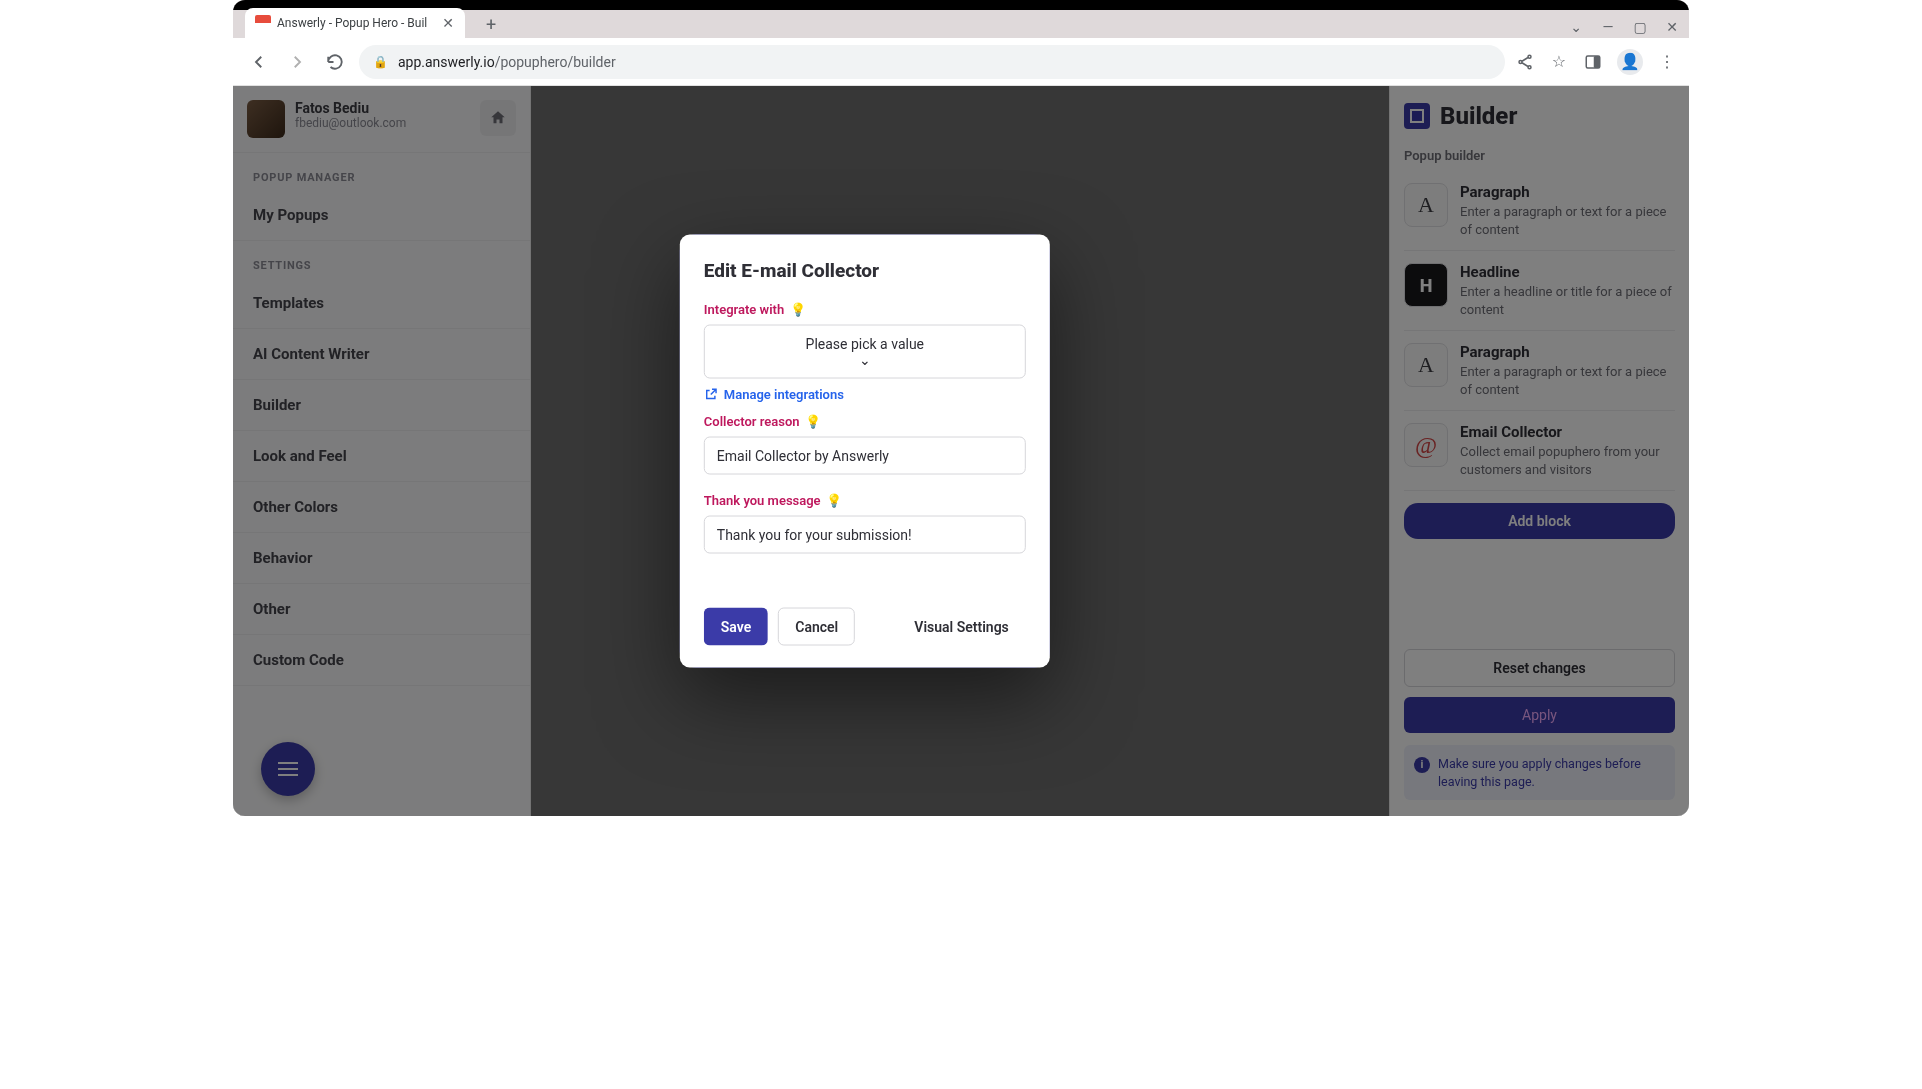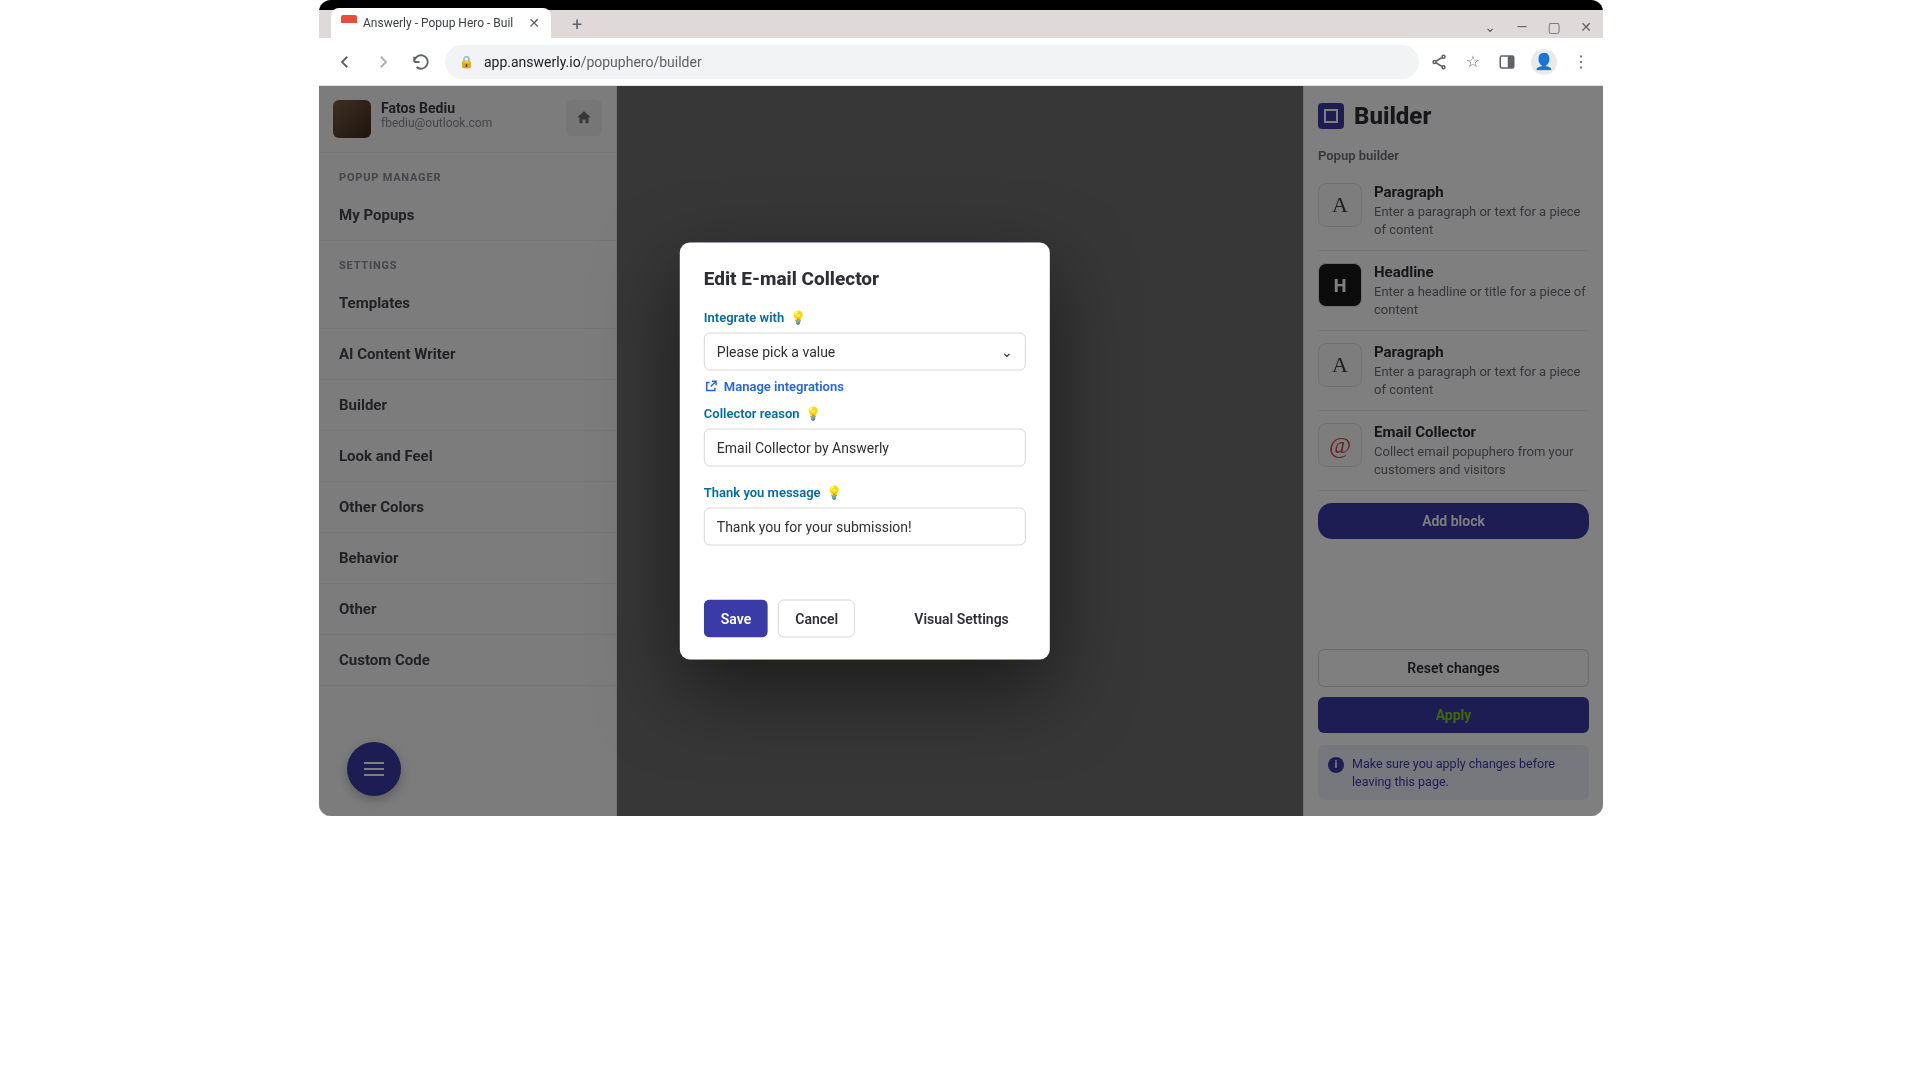--- a/index.html
+++ b/index.html
@@ -1,17 +1,17 @@
 <!DOCTYPE html>
 <html><head>
 <meta charset="utf-8">
 <style>
 * { margin: 0; padding: 0; box-sizing: border-box; font-family: -apple-system, BlinkMacSystemFont, "Segoe UI", Roboto, Helvetica, Arial, sans-serif; }
 html, body { width: 100%; height: 100%; }
-.viewport { width: 1284px; height: 816px; background: #000; border-radius: 12px; overflow: hidden; position: relative; margin: 0 auto; }
+.viewport { width: 1456px; height: 816px; background: #000; border-radius: 12px; overflow: hidden; position: relative; margin: 0 auto; }
 
 .browser-chrome { height: 86px; background: #fff; display: flex; flex-direction: column; border-bottom: 1px solid #e1e1e1; }
 .tab-bar { height: 38px; background: #dfd9da; display: flex; align-items: flex-end; padding-left: 12px; position: relative; border-top: 10px solid #000; }
 .tab { background: #fff; height: 30px; width: 220px; border-radius: 8px 8px 0 0; display: flex; align-items: center; padding: 0 10px; gap: 6px; font-size: 12px; color: #3c4043; position: relative; }
 .tab .favicon { width: 16px; height: 16px; background: linear-gradient(#e74c3c 50%, #fff 50%); border-radius: 2px; }
 .tab .title { flex: 1; white-space: nowrap; overflow: hidden; text-overflow: ellipsis; }
 .tab .close { width: 14px; height: 14px; display:flex; align-items:center; justify-content:center; cursor:pointer; font-size:14px; color:#5f6368;}
 .new-tab { width: 28px; height: 28px; display:flex; align-items:center; justify-content:center; margin-left: 12px; font-size: 18px; color:#5f6368; cursor:pointer;}
 .window-controls { position: absolute; right: 10px; top: 10px; display:flex; gap: 18px; }
 .window-controls div { width: 14px; height: 14px; display:flex; align-items:center; justify-content:center; color:#5f6368; font-size:14px;}
@@ -52,33 +52,33 @@
 .panel-sub { font-size: 13px; font-weight:600; color:#6e6e76; margin: 10px 0 8px; }
 .block-item { display:flex; gap:12px; padding: 12px 0; border-bottom: 1px solid #ececee; cursor:pointer; }
 .block-icon { width: 44px; height: 44px; border-radius: 8px; border:1px solid #e1e1e4; display:flex; align-items:center; justify-content:center; flex-shrink:0; font-family: Georgia, serif; font-size: 22px; color:#3c3c43; background:#fafafa;}
 .block-icon.dark { background:#18181b; color:#fff; font-family: inherit; font-weight:800; font-size:18px;}
 .block-icon.at { color:#d34646; font-size:24px;}
 .block-meta .bt { font-weight:700; font-size:15px; color:#2f2f36; margin-bottom:2px;}
 .block-meta .bd { font-size:13px; color:#6e6e76; line-height:1.35;}
 .add-block { width:100%; background:#3b3ba8; color:#fff; border:none; border-radius:14px; padding: 10px 0; font-size:14px; font-weight:600; margin-top:12px; cursor:pointer; }
 .panel-footer { margin-top:auto; padding-top: 18px;}
 .reset-btn { width:100%; background:#fff; border:1px solid #d6d6da; border-radius:6px; padding: 10px 0; font-size:14px; font-weight:600; color:#2f2f36; margin-bottom:10px; cursor:pointer;}
-.apply-btn { width:100%; background:#3b3ba8; border:none; border-radius:6px; padding: 10px 0; font-size:14px; font-weight:700; color:#84cc16; margin-bottom:12px; cursor:pointer;}
+.apply-btn { width:100%; background:#3b3ba8; border:none; border-radius:6px; padding: 10px 0; font-size:14px; font-weight:400; color:#f0abfc; margin-bottom:12px; cursor:pointer;}
 .notice { display:flex; gap:8px; background:#eef1fb; border-radius:6px; padding: 10px; font-size:12.5px; color:#3b3ba8; line-height:1.4;}
 .notice .info-ic { width:16px; height:16px; border-radius:50%; background:#3b3ba8; color:#fff; display:flex; align-items:center; justify-content:center; font-size:11px; font-weight:700; flex-shrink:0; margin-top:2px;}
 
 
 .dim { position:absolute; inset:0; background: rgba(0,0,0,0.5); display:flex; align-items:center; justify-content:center; }
 
 .modal-wrap { position:absolute; left: 50%; top: 50%; transform: translate(-76%, -50%); }
 .modal-outer { background:#3b3ba8; border-radius:16px; box-shadow: 0 30px 80px rgba(0,0,0,0.5); }
 .modal { background:#fff; border-radius: 10px; width: 370px; padding: 24px 24px 22px; position: relative; }
 .modal h2 { font-size: 19px; font-weight:800; color:#2f2f36; margin-bottom: 20px; }
-.field-label { font-size: 13px; font-weight:600; color:#0369a1; display:flex; align-items:center; gap:6px; margin-bottom:8px;}
-.select { width:100%; border:1px solid #d6d6da; border-radius:6px; padding: 10px 12px; font-size:14px; color:#2f2f36; display:flex; justify-content:space-between; align-items:center; cursor:pointer; margin-bottom:8px;}
+.field-label { font-size: 13px; font-weight:600; color:#be185d; display:flex; align-items:center; gap:6px; margin-bottom:8px;}
+.select { width:100%; border:1px solid #d6d6da; border-radius:6px; padding: 10px 12px; font-size:14px; color:#2f2f36; display:flex; justify-content:space-between; align-items:center; cursor:pointer; margin-bottom:8px;flex-direction:column;}
 .manage-link { display:flex; align-items:center; gap:6px; color:#2563eb; font-size:13px; font-weight:600; cursor:pointer; margin-bottom: 12px;}
 .text-input { width:100%; border:1px solid #d6d6da; border-radius:6px; padding: 10px 12px; font-size:14px; color:#2f2f36; margin-bottom: 18px; }
 .modal-actions { display:flex; align-items:center; gap:10px;}
 .btn { border-radius:6px; padding: 10px 16px; font-size:14px; font-weight:600; cursor:pointer; border:1px solid transparent;margin-top:36px;}
 .btn-save { background:#3b3ba8; color:#fff; }
 .btn-cancel { background:#fff; border-color:#d6d6da; color:#2f2f36;}
 .btn-link { background:transparent; color:#2f2f36; margin-left:auto;}
 
 .svg-ic { width:18px; height:18px; }
 </style>

